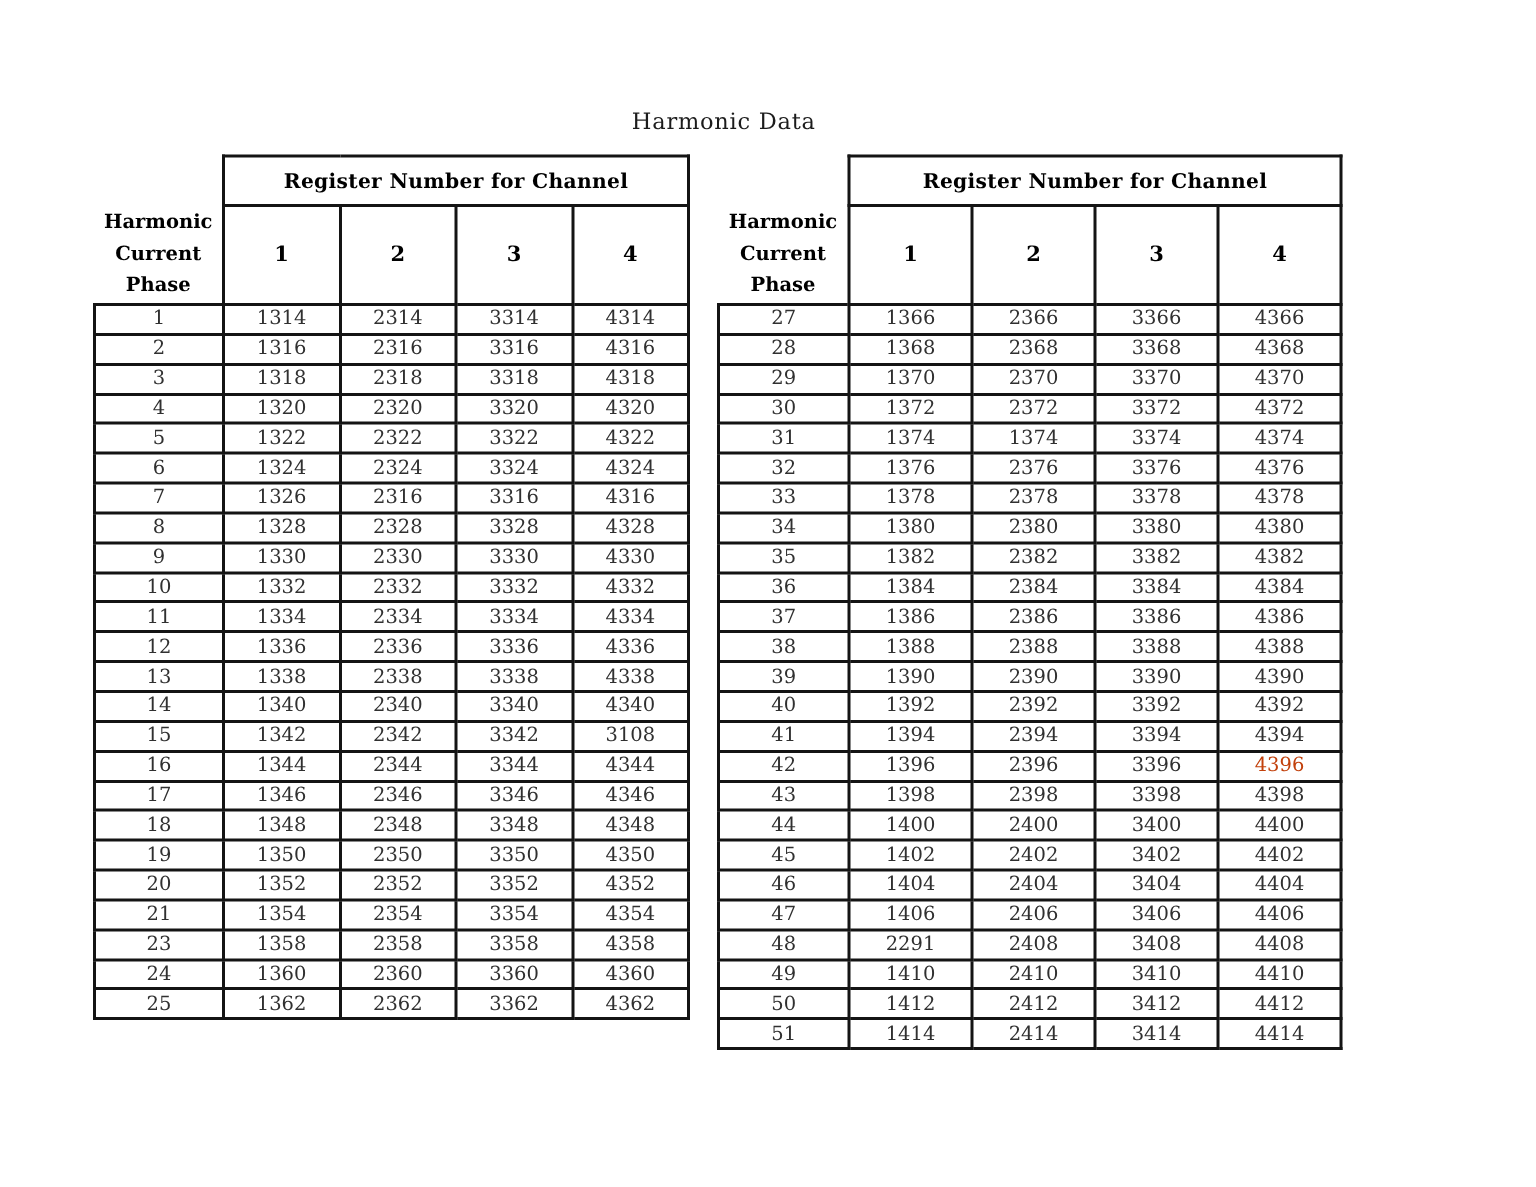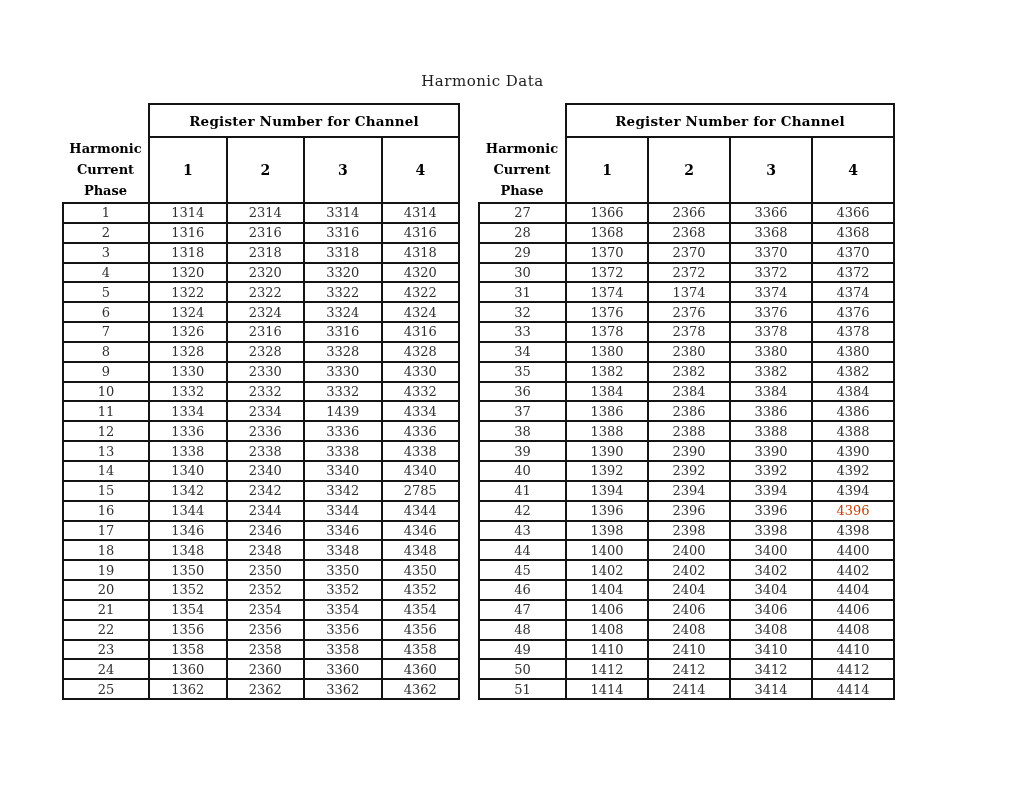--- a/index.html
+++ b/index.html
@@ -202,21 +202,21 @@
               <td>10</td>
               <td>1332</td>
               <td>2332</td>
               <td>3332</td>
               <td>4332</td>
             </tr>
             <tr>
               <td>11</td>
               <td>1334</td>
               <td>2334</td>
-              <td>1439</td>
+              <td>3334</td>
               <td>4334</td>
             </tr>
             <tr>
               <td>12</td>
               <td>1336</td>
               <td>2336</td>
               <td>3336</td>
               <td>4336</td>
             </tr>
             <tr>
@@ -231,21 +231,21 @@
               <td>1340</td>
               <td>2340</td>
               <td>3340</td>
               <td>4340</td>
             </tr>
             <tr>
               <td>15</td>
               <td>1342</td>
               <td>2342</td>
               <td>3342</td>
-              <td>2785</td>
+              <td>3108</td>
             </tr>
             <tr>
               <td>16</td>
               <td>1344</td>
               <td>2344</td>
               <td>3344</td>
               <td>4344</td>
             </tr>
             <tr>
               <td>17</td>
@@ -274,27 +274,20 @@
               <td>2352</td>
               <td>3352</td>
               <td>4352</td>
             </tr>
             <tr>
               <td>21</td>
               <td>1354</td>
               <td>2354</td>
               <td>3354</td>
               <td>4354</td>
-            </tr>
-            <tr>
-              <td>22</td>
-              <td>1356</td>
-              <td>2356</td>
-              <td>3356</td>
-              <td>4356</td>
             </tr>
             <tr>
               <td>23</td>
               <td>1358</td>
               <td>2358</td>
               <td>3358</td>
               <td>4358</td>
             </tr>
             <tr>
               <td>24</td>
@@ -479,21 +472,21 @@
             </tr>
             <tr>
               <td>47</td>
               <td>1406</td>
               <td>2406</td>
               <td>3406</td>
               <td>4406</td>
             </tr>
             <tr>
               <td>48</td>
-              <td>1408</td>
+              <td>2291</td>
               <td>2408</td>
               <td>3408</td>
               <td>4408</td>
             </tr>
             <tr>
               <td>49</td>
               <td>1410</td>
               <td>2410</td>
               <td>3410</td>
               <td>4410</td>

